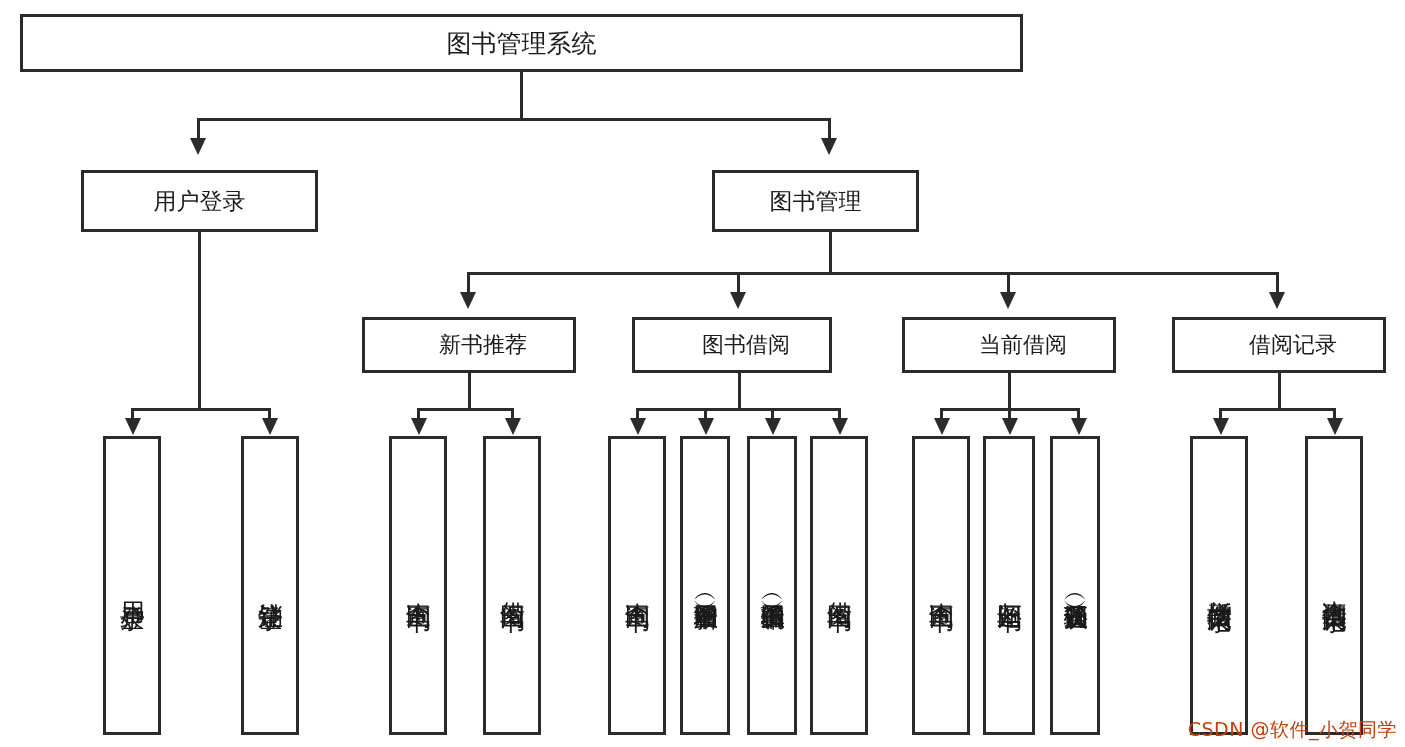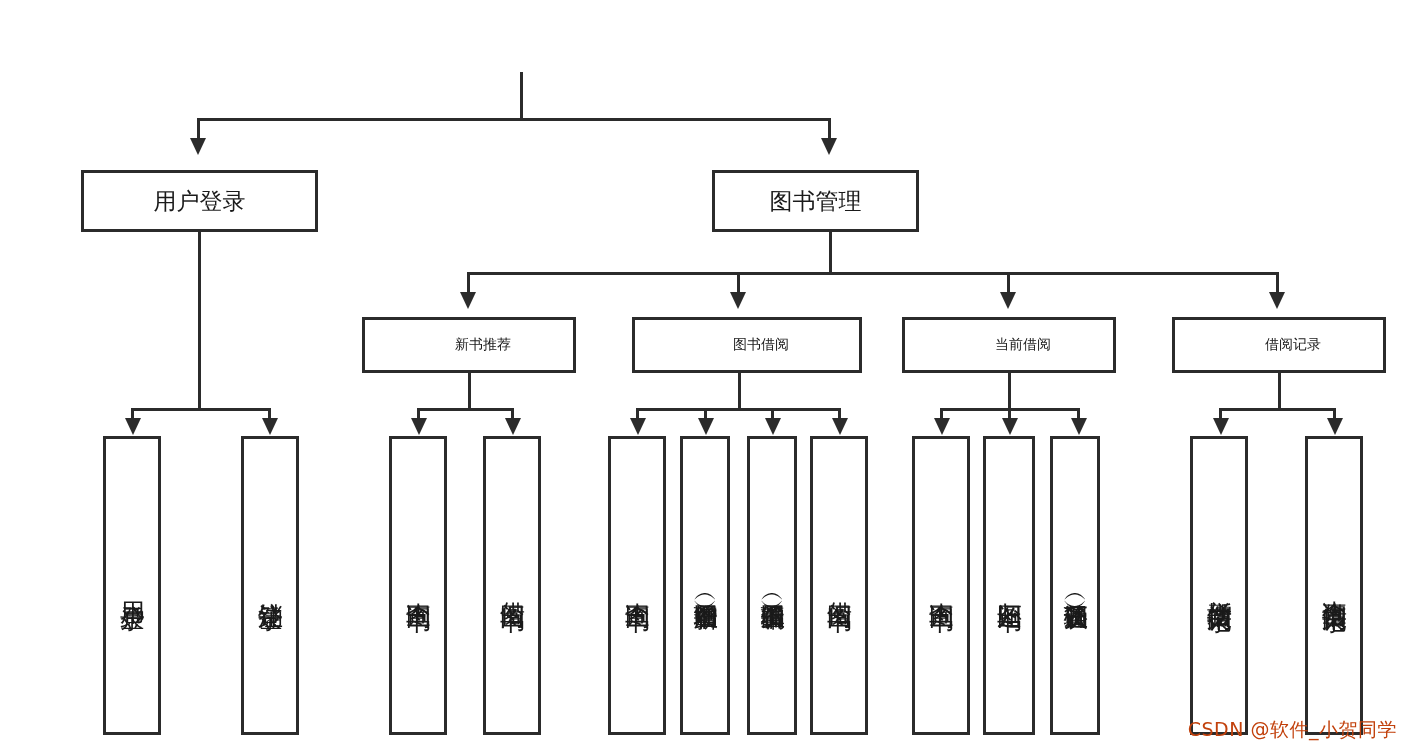--- a/index.html
+++ b/index.html
@@ -29,21 +29,21 @@
     color: #1a1a1a;
     text-align: center;
   }
   .node.lvl1 {
     font-size: 25px;
   }
   .node.lvl2 {
     font-size: 23px;
   }
   .node.lvl3 {
-    font-size: 14px;
+    font-size: 22px;
     padding-left: 28px;
   }
   .leaf {
     position: absolute;
     box-sizing: border-box;
     border: 3px solid #2b2b2b;
     background: #ffffff;
     display: flex;
     align-items: center;
     justify-content: center;
@@ -86,20 +86,23 @@
     color: #c2410c;
     white-space: nowrap;
     letter-spacing: 0.5px;
   }
 </style>
 </head>
 <body>
 
 <div id="canvas">
 
+  <div class="node lvl1" style="left:20px; top:14px; width:1003px; height:58px;">
+    <span>图书管理系统</span>
+  </div>
 
   <div class="vline" style="left:520px; top:72px; height:46px;"></div>
   <div class="hline" style="left:197px; top:118px; width:634px;"></div>
   <div class="vline" style="left:197px; top:118px; height:22px;"></div>
   <div class="vline" style="left:828px; top:118px; height:22px;"></div>
   <div class="arrow" style="left:190px; top:138px;"></div>
   <div class="arrow" style="left:821px; top:138px;"></div>
 
   <div class="node lvl2" style="left:81px; top:170px; width:237px; height:62px;">
     <span>用户登录</span>
@@ -122,21 +125,21 @@
   <div class="vline" style="left:1007px; top:272px; height:22px;"></div>
   <div class="vline" style="left:1276px; top:272px; height:22px;"></div>
   <div class="arrow" style="left:460px; top:292px;"></div>
   <div class="arrow" style="left:730px; top:292px;"></div>
   <div class="arrow" style="left:1000px; top:292px;"></div>
   <div class="arrow" style="left:1269px; top:292px;"></div>
 
   <div class="node lvl3" style="left:362px; top:317px; width:214px; height:56px;">
     <span>新书推荐</span>
   </div>
-  <div class="node lvl3" style="left:632px; top:317px; width:230px; height:56px;">
+  <div class="node lvl3" style="left:632px; top:317px; width:200px; height:56px;">
     <span>图书借阅</span>
   </div>
   <div class="node lvl3" style="left:902px; top:317px; width:214px; height:56px;">
     <span>当前借阅</span>
   </div>
   <div class="node lvl3" style="left:1172px; top:317px; width:214px; height:56px;">
     <span>借阅记录</span>
   </div>
 
   <div class="vline" style="left:468px; top:373px; height:35px;"></div>

